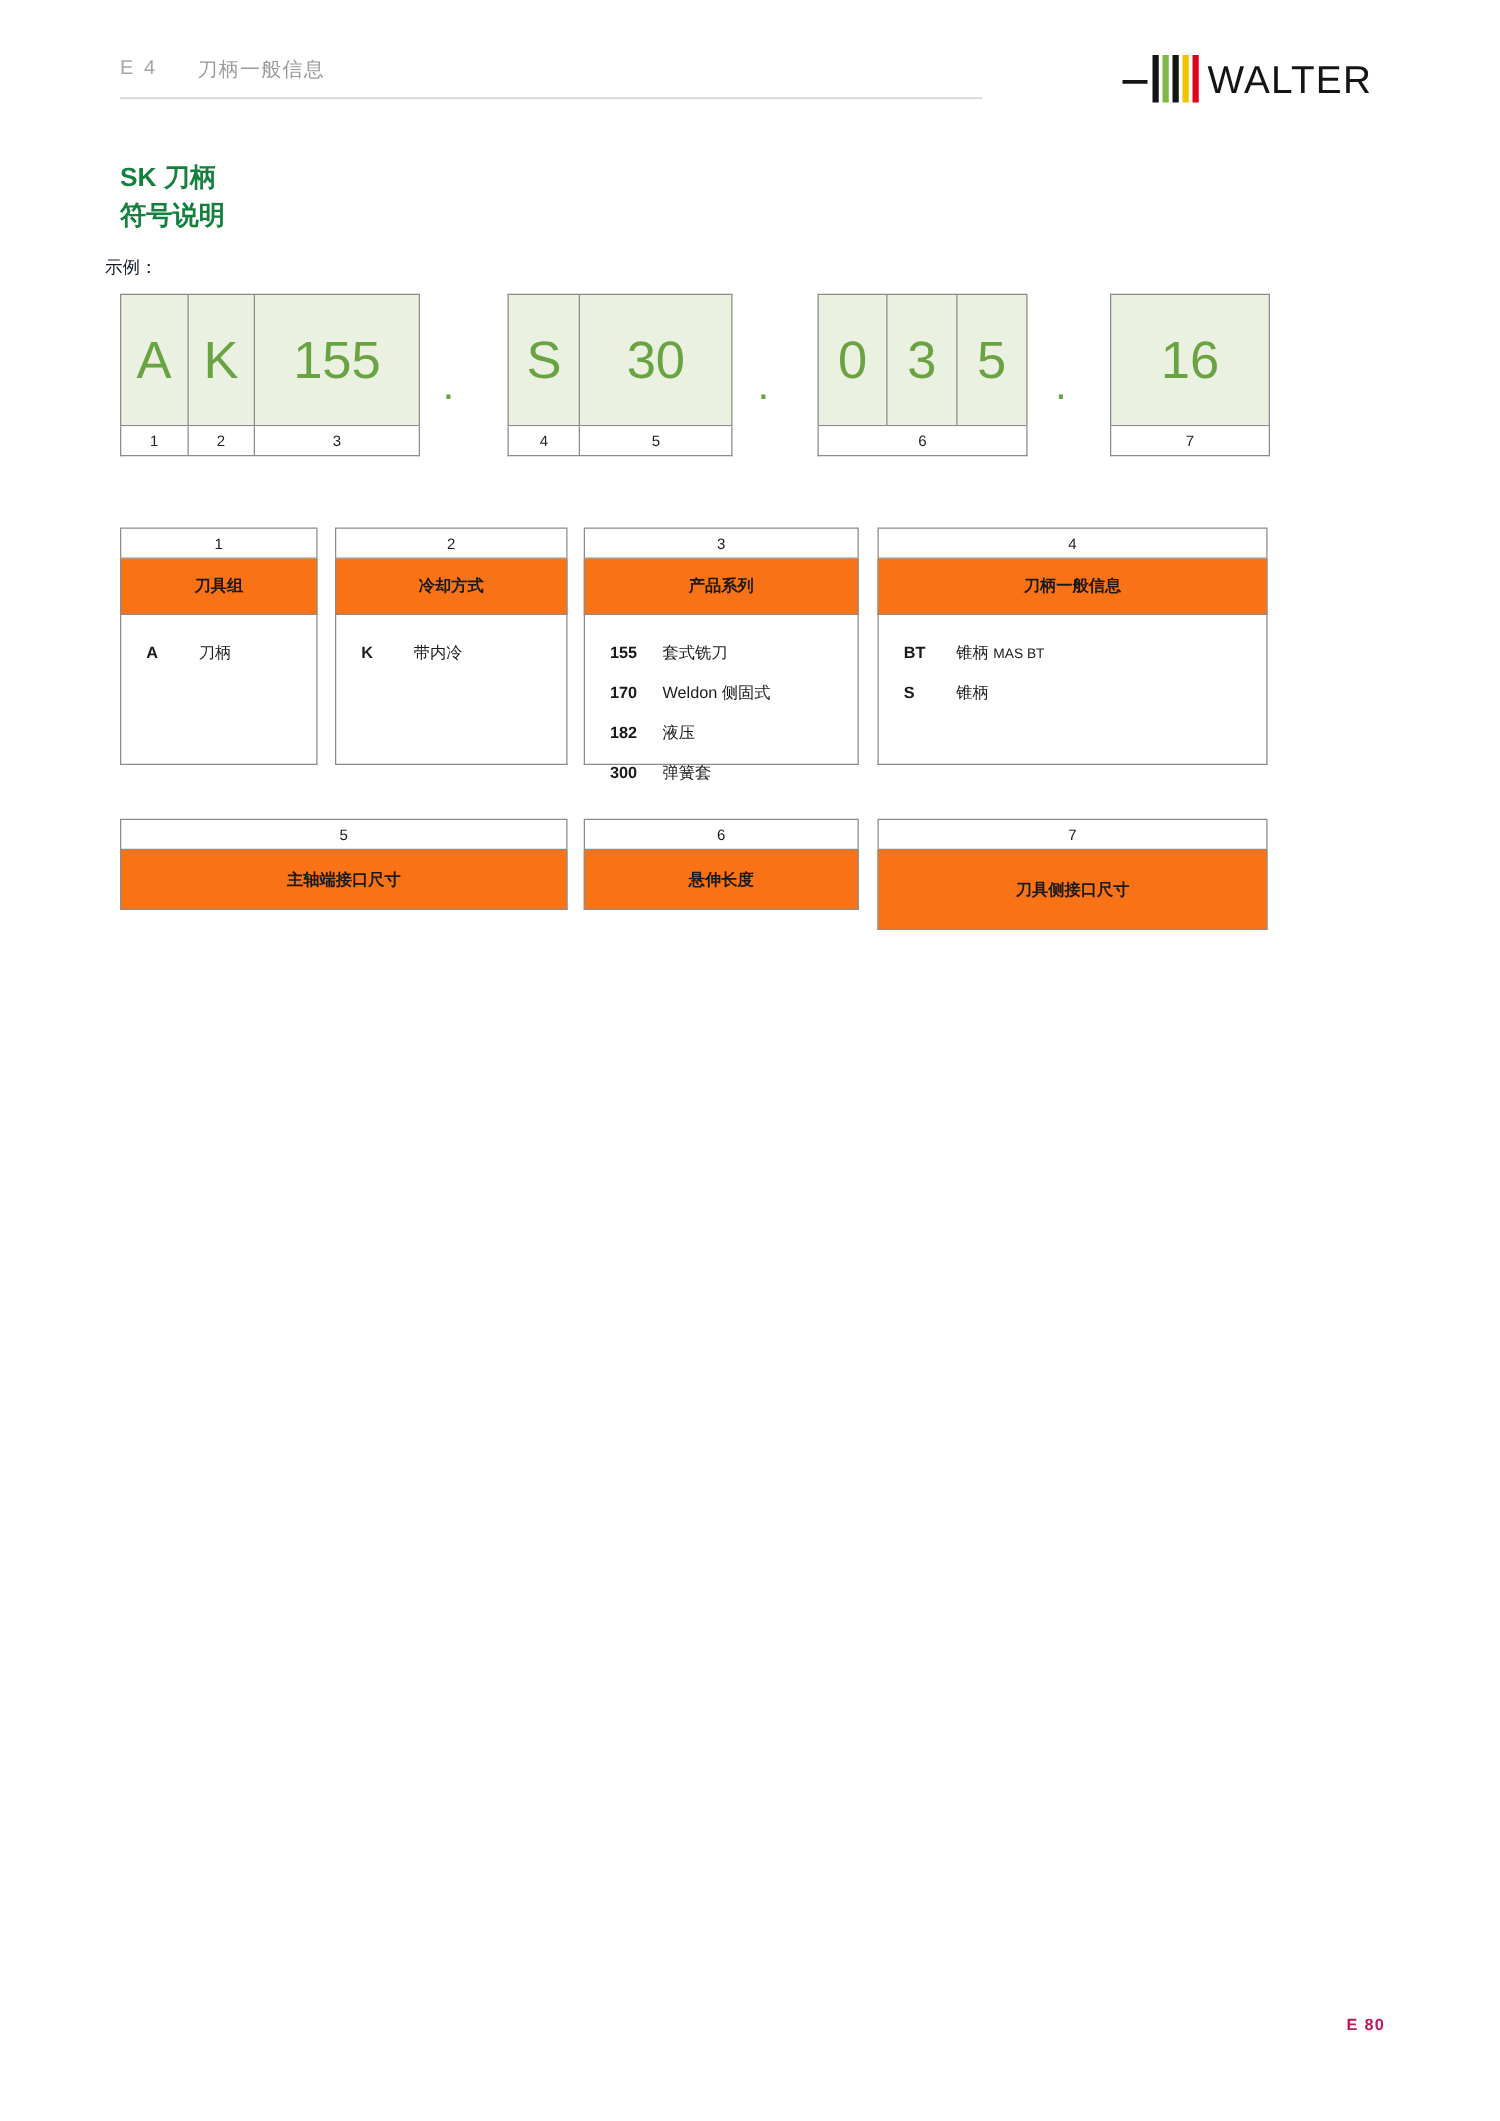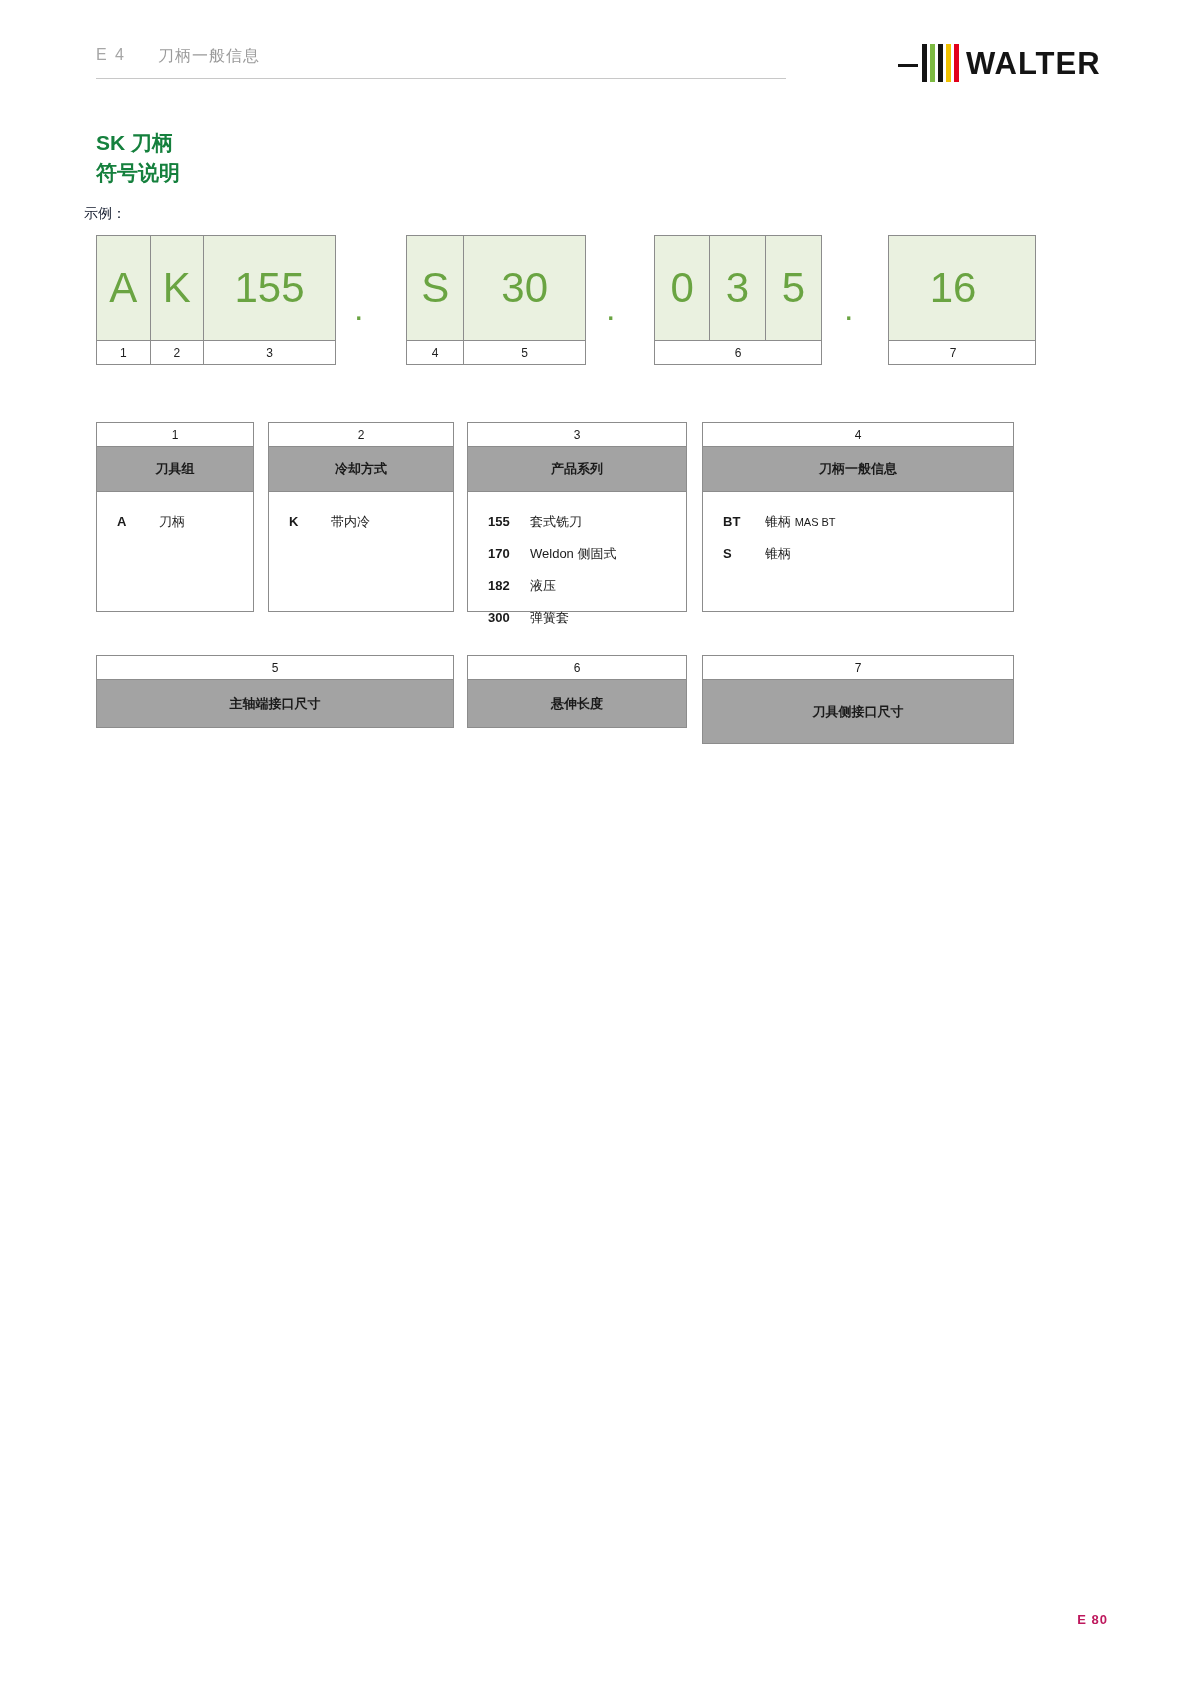--- a/index.html
+++ b/index.html
@@ -85,21 +85,21 @@
   .lb2 { left: 8px;  background: #7dba42; }
   .lb3 { left: 16px; background: #141414; }
   .lb4 { left: 24px; background: #f2c200; }
   .lb5 { left: 32px; background: #e2001a; }
   .logo-word {
     position: absolute;
     left: 68px;
     top: 2px;
     font-family: "Liberation Sans", sans-serif;
     font-size: 31px;
-    font-weight: bold;
+    font-weight: normal;
     letter-spacing: 1px;
     color: #141414;
   }
 
   
   .doc-title {
     position: absolute;
     left: 96px;
     top: 128px;
     font-size: 21px;
@@ -180,21 +180,21 @@
     display: flex;
     align-items: center;
     justify-content: center;
     font-size: 12px;
     background: #fff;
     box-sizing: border-box;
   }
   .legend-sub {
     border: 1px solid #8c8c8c;
     border-top: none;
-    background: #a3a3a3;
+    background: #f97316;
     height: 45px;
     display: flex;
     align-items: center;
     justify-content: center;
     font-size: 13px;
     font-weight: bold;
     box-sizing: border-box;
   }
   .legend-body {
     border: 1px solid #8c8c8c;
@@ -297,21 +297,21 @@
       <div class="code-cell" style="width:56px;">3</div>
       <div class="code-cell" style="width:56px;">5</div>
     </div>
     <div class="idx-cells">
       <div class="idx-cell" style="width:168px;">6</div>
     </div>
   </div>
 
   <div class="dot" style="left:748px;">.</div>
 
-  <div class="code-group" style="left:792px; width:148px;">
+  <div class="code-group" style="left:792px; width:128px;">
     <div class="code-cells">
       <div class="code-cell" style="width:128px;">16</div>
     </div>
     <div class="idx-cells">
       <div class="idx-cell" style="width:128px;">7</div>
     </div>
   </div>
 </div>
 
 <div class="legend" style="left:96px; top:422px; width:158px;">

